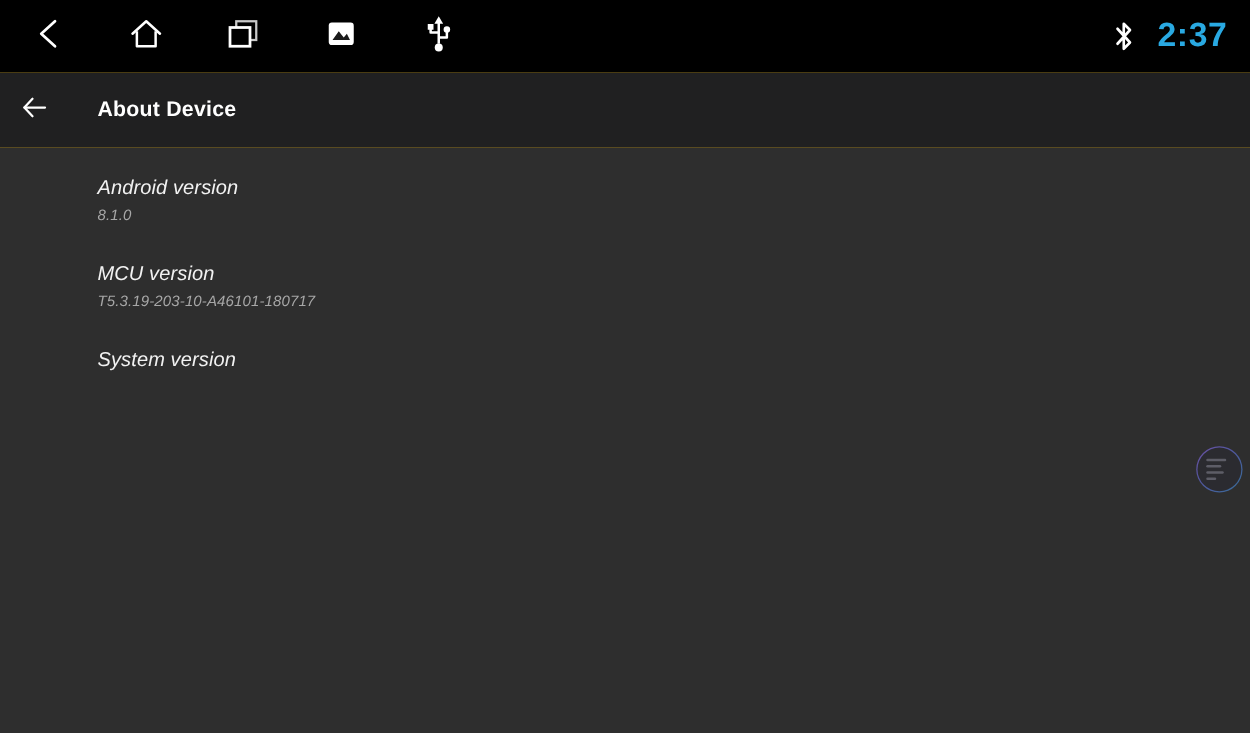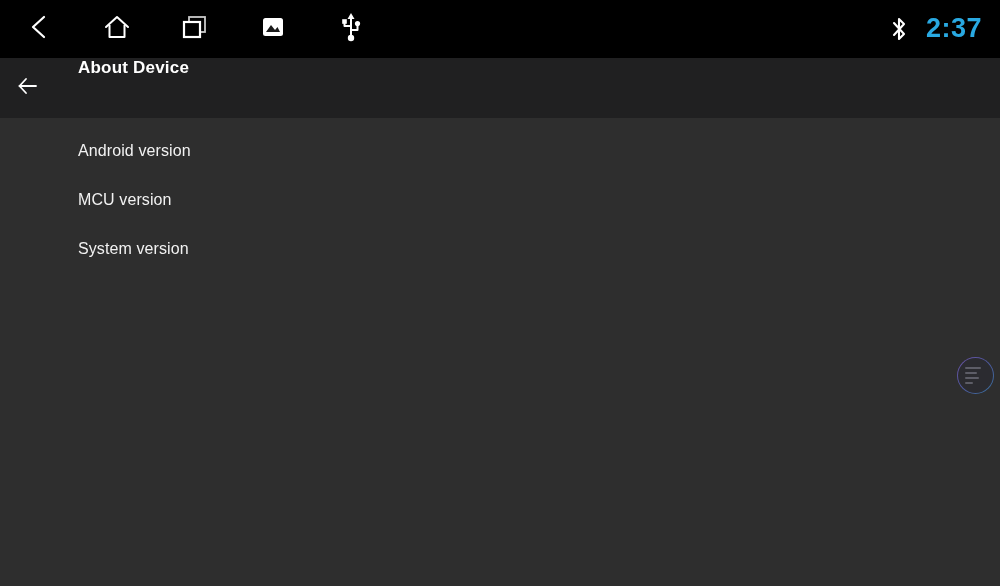--- a/index.html
+++ b/index.html
@@ -68,20 +68,21 @@
   }
 
   
   .action-bar {
     position: absolute;
     left: 0; top: 58px;
     width: 1000px;
     height: 60px;
     background: #202021;
     display: flex;
+    align-items: center;
   }
   .back-btn {
     width: 56px;
     height: 60px;
     display: flex;
     align-items: center;
     justify-content: center;
     margin-left: 0px;
   }
   .title {
@@ -95,20 +96,21 @@
   
   .content {
     position: absolute;
     left: 0; top: 118px;
     width: 1000px;
     height: 468px;
     background: #2e2e2e;
   }
   .info-list {
     padding-top: 22px;
+    font-style: italic;
   }
   .info-row {
     padding: 0 0 0 78px;
     margin-bottom: 28px;
   }
   .info-row:last-child { margin-bottom: 11px; }
   .info-label {
     font-size: 16px;
     color: #f2f2f2;
     line-height: 21px;
@@ -240,24 +242,26 @@
       </span>
     </div>
     <div class="title">About Device</div>
   </div>
 
   <div class="content">
     <div class="info-list">
 
       <div class="info-row">
         <div class="info-label">Android version</div>
+        <div class="info-value">8.1.0</div>
       </div>
 
       <div class="info-row">
         <div class="info-label">MCU version</div>
+        <div class="info-value">T5.3.19-203-10-A46101-180717</div>
       </div>
 
       <div class="info-row">
         <div class="info-label">System version</div>
       </div>
 
     </div>
   </div>
 
   <div class="float-ball">

